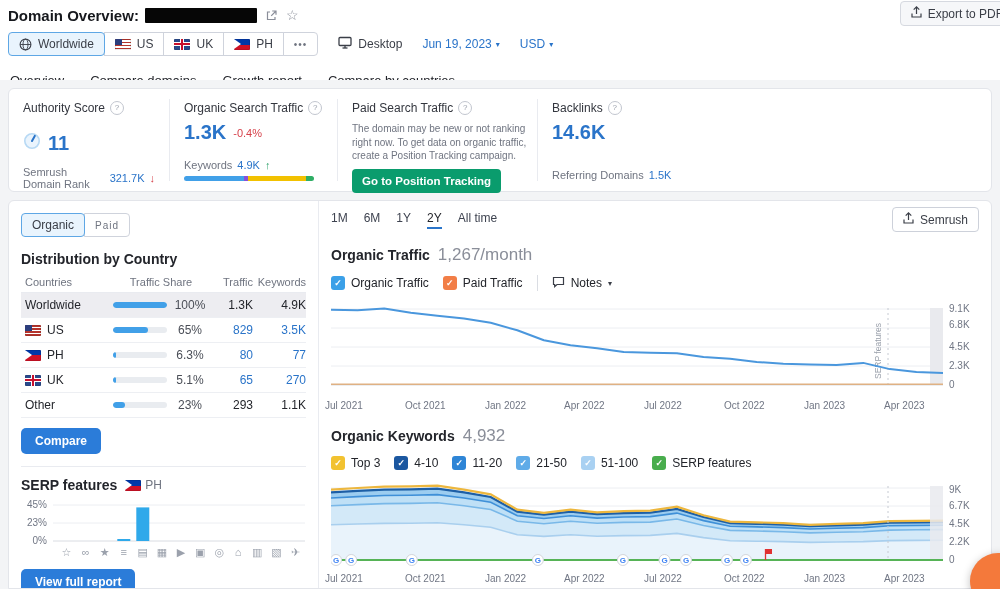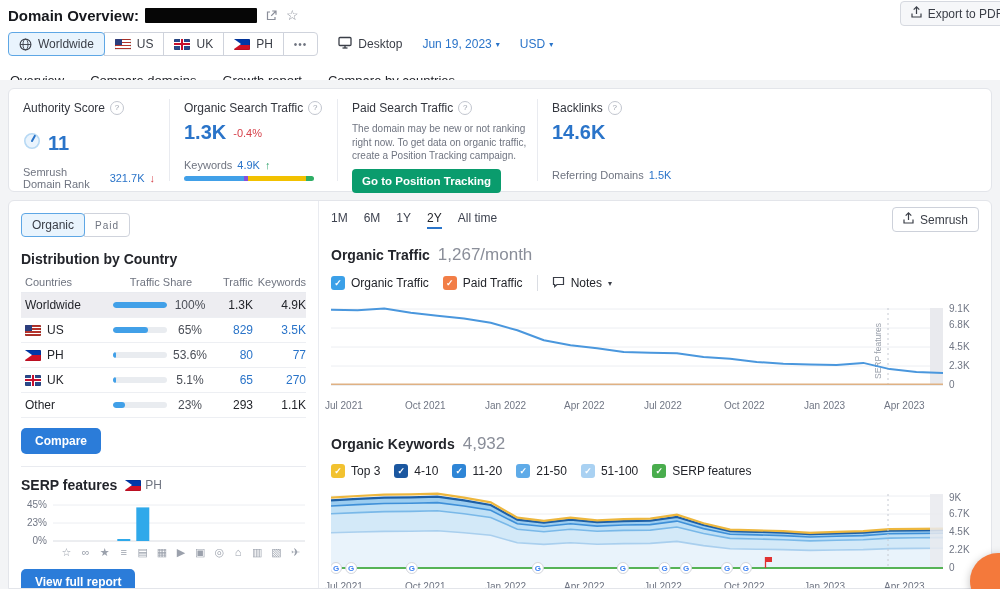--- a/index.html
+++ b/index.html
@@ -300,21 +300,21 @@
               <div class="row">
                 <div class="cname">
                   <span class="flag flag-ph"></span>
                   <span>PH</span>
                 </div>
                 <div>
                   <div class="bar-track">
                     <div class="bar-fill" style="width: 6.3%;"></div>
                   </div>
                 </div>
-                <span class="share">53.6%</span>
+                <span class="share">6.3%</span>
                 <span class="num link">80</span>
                 <span class="num link">77</span>
               </div>
               <div class="row">
                 <div class="cname">
                   <span class="flag flag-uk"></span>
                   <span>UK</span>
                 </div>
                 <div>
                   <div class="bar-track">
@@ -430,21 +430,21 @@
               <span style="left:-6px">Jul 2021</span>
               <span style="left:74px">Oct 2021</span>
               <span style="left:154px">Jan 2022</span>
               <span style="left:233px">Apr 2022</span>
               <span style="left:313px">Jul 2022</span>
               <span style="left:393px">Oct 2022</span>
               <span style="left:473px">Jan 2023</span>
               <span style="left:553px">Apr 2023</span>
             </div></div>
 
-        <div class="sec-title" style="margin-top:20px;">
+        <div class="sec-title" style="margin-top:12px;">
           <span>Organic Keywords</span>
           <span class="sec-sub">4,932</span>
         </div>
         <div class="legend">
             <div class="leg-list" id="keywords-legend">
               <div class="leg-item">
                 <span class="cb" style="background: rgb(242, 194, 48);">✓</span>
                 <span>Top 3</span>
               </div>
               <div class="leg-item">

